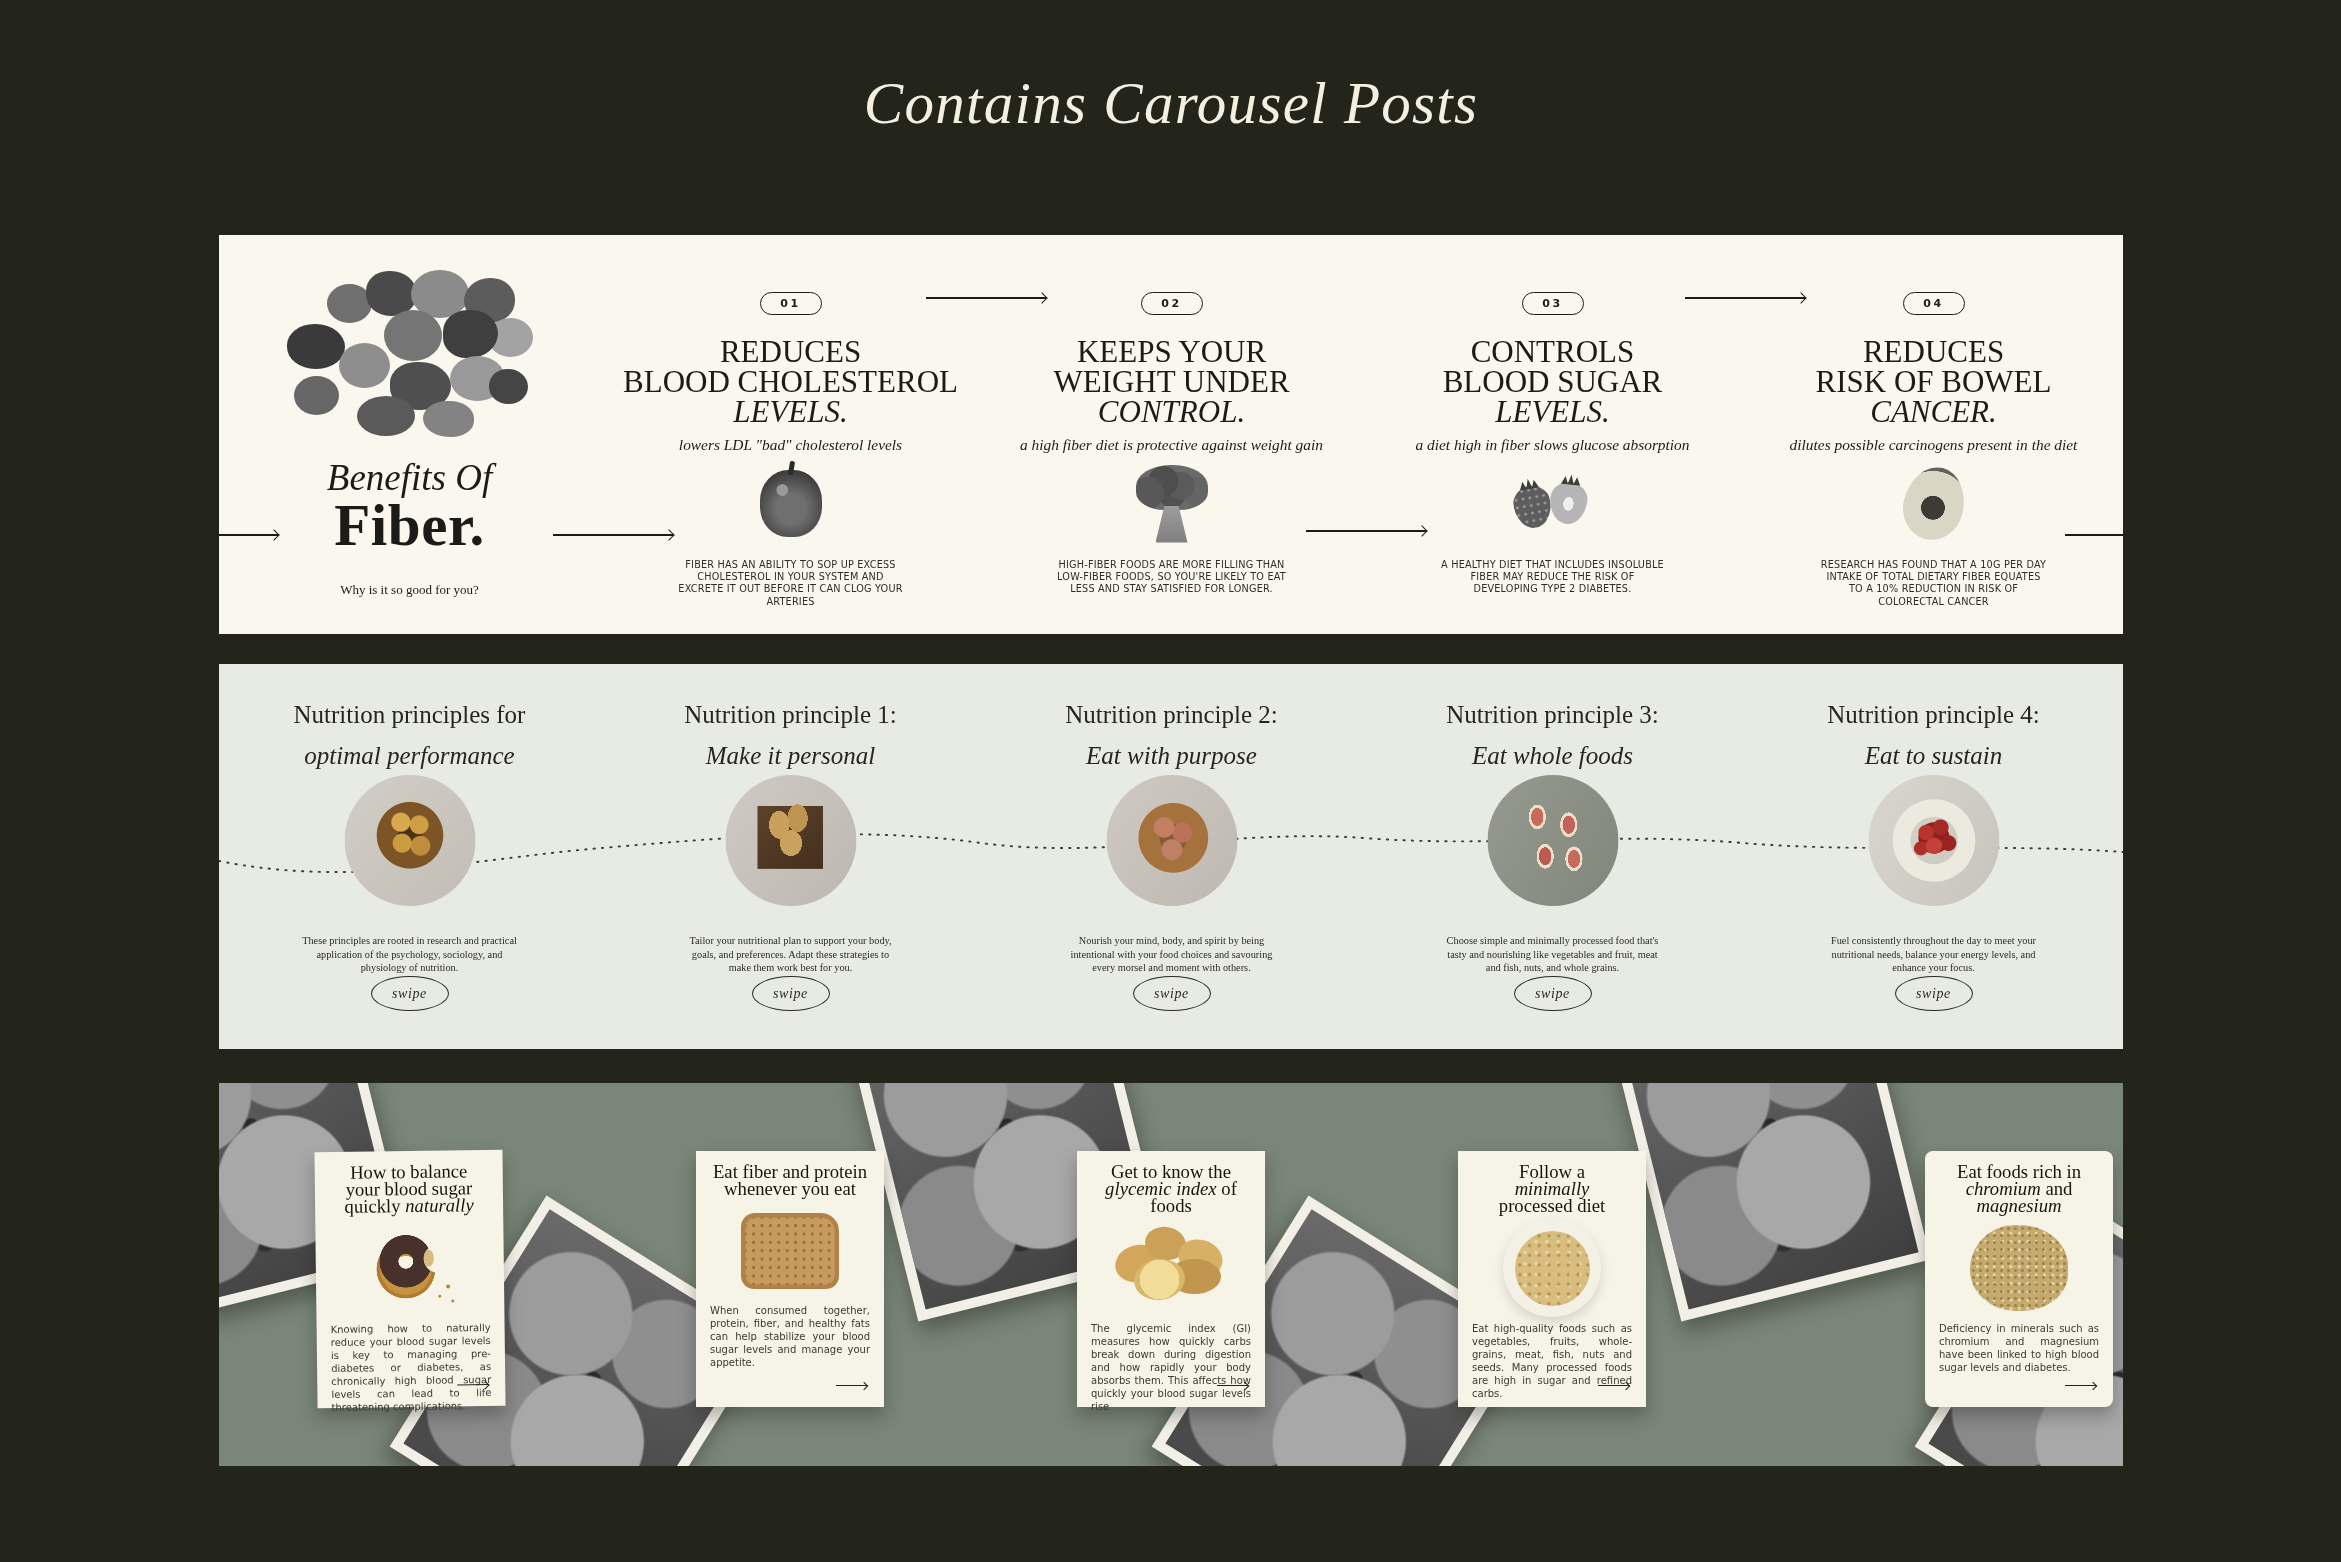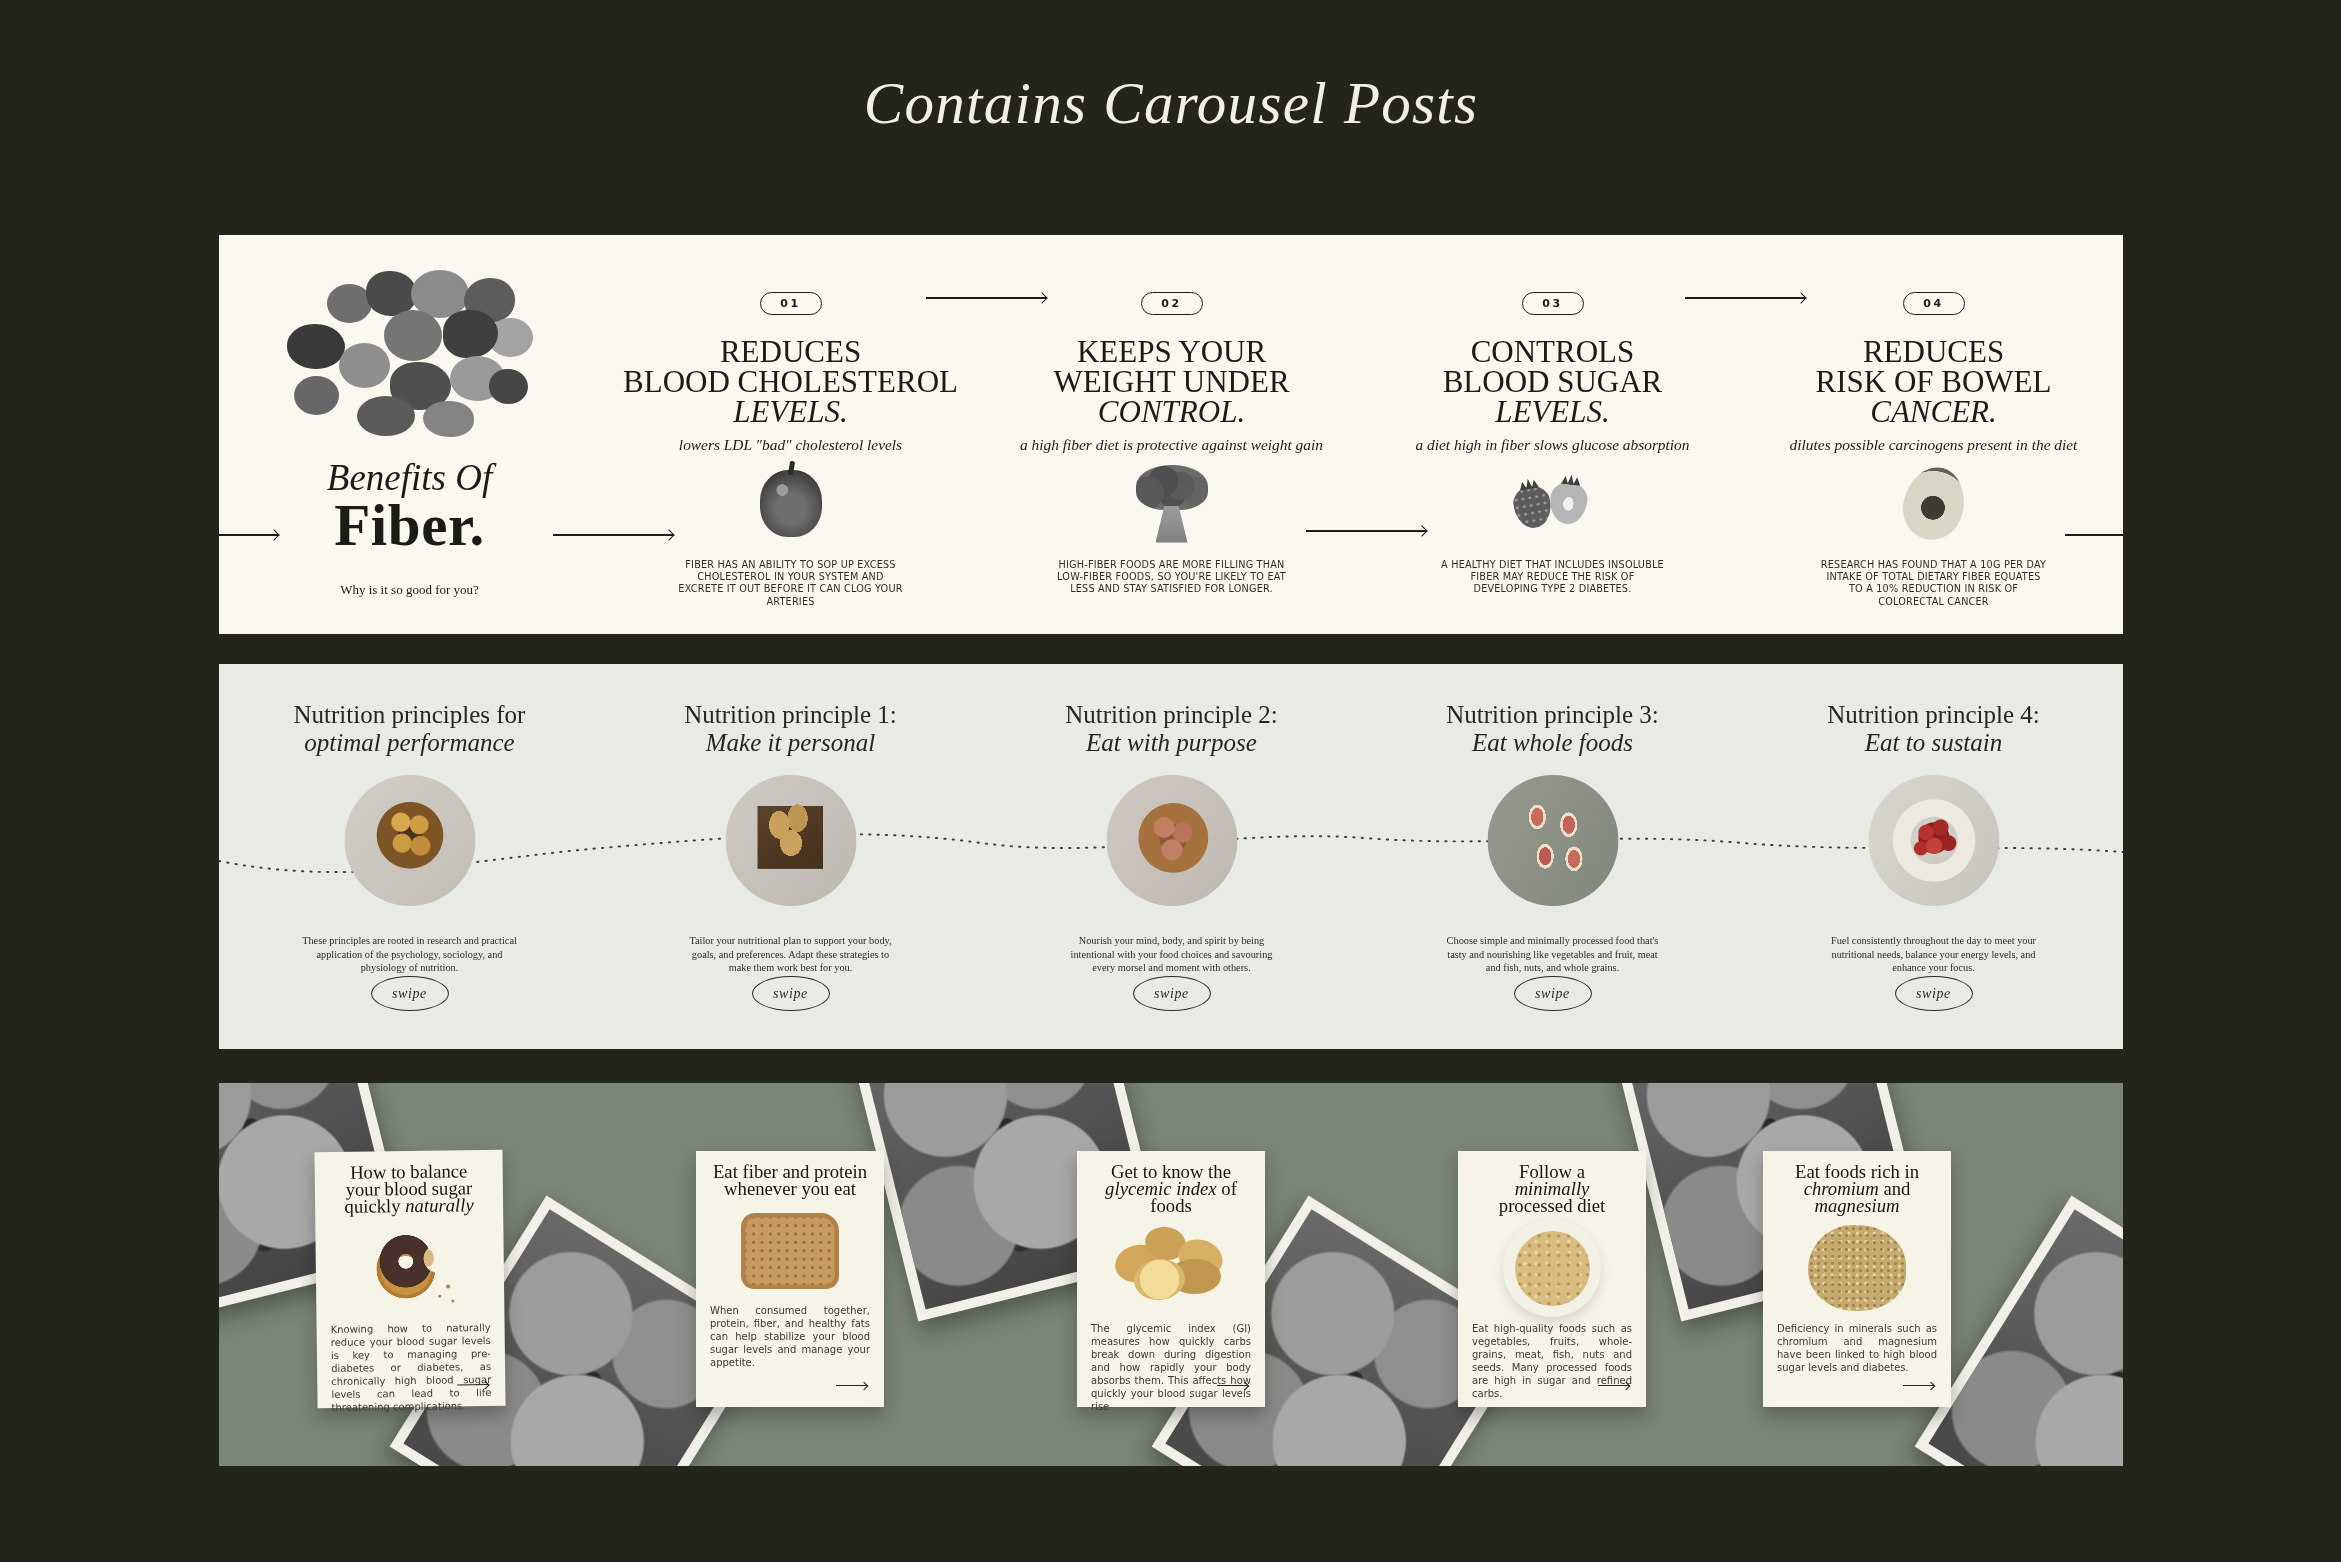--- a/index.html
+++ b/index.html
@@ -66,21 +66,21 @@
   .straw{position:relative; width:84px; height:64px;}
   .berry{position:absolute; width:37px; height:42px; border-radius:50% 50% 50% 50%/40% 40% 60% 60%;}
   .berry.whole{left:3.9px; top:14px; background-color:#5d5d5d; background-image:radial-gradient(#9f9f9f 1px, rgba(0,0,0,0) 1.5px); background-size:7px 7.7px; transform:rotate(-10deg);}
   .berry.cut{left:39px; top:10.3px; background:radial-gradient(ellipse 36% 42% at 50% 52%, #efefef 0 38%, #b5b5b5 39% 100%); transform:rotate(6deg);}
   .berry::before{content:""; position:absolute; top:-7.7px; left:9px; width:19.3px; height:10.3px; background:#3e3e3e;
     clip-path:polygon(0 100%,20% 20%,35% 90%,50% 0,65% 90%,80% 20%,100% 100%);}
   .avocado{width:60px; height:73px; border-radius:50% 50% 50% 50%/55% 55% 45% 45%; transform:rotate(14deg);
     background:radial-gradient(circle at 50% 56%, #3c3c35 0 23%, #d9d6c6 24% 72%, #62625a 73%);}
   
   .n-title{position:absolute; top:37px; width:100%; text-align:center; font-size:25px; line-height:28px; color:#26261f;}
-  .n-title .it{font-style:italic;}
+  .n-title .it{font-style:italic;margin-top:13px;}
   .circle{position:absolute; top:111px; left:50%; transform:translateX(-50%); width:131px; height:131px; border-radius:50%; overflow:hidden; z-index:2;}
   .n-body{position:absolute; top:270px; left:50%; transform:translateX(-50%); width:220px; text-align:center; font-size:10.3px; line-height:13.5px; color:#2b2b24;}
   .swipe{
     position:absolute; top:312px; left:50%; transform:translateX(-50%); width:76px; height:33px;
     border:1.3px solid #2b2b24; border-radius:50%;
     display:flex; align-items:center; justify-content:center;
     font-style:italic; font-size:14px; letter-spacing:0.6px; color:#2b2b24;
   }
   .wave{position:absolute; left:0; top:0; z-index:1;}
   .ph{width:100%; height:100%;}
@@ -423,21 +423,21 @@
         <span class="pot" style="left:30px;top:1.3px;width:41px;height:33px;background:#caa157;transform:rotate(10deg);"></span>
         <span class="pot" style="left:63px;top:14px;width:45px;height:36px;background:#d8b065;transform:rotate(20deg);"></span>
         <span class="pot" style="left:53px;top:33px;width:53px;height:35px;background:#c1964e;"></span>
         <span class="cutpot" style="left:19.3px;top:33px;width:51px;height:41px;transform:rotate(-8deg);"></span>
       </div>
     </div>
     <div class="c-body">The glycemic index (GI) measures how quickly carbs break down during digestion and how rapidly your body absorbs them. This affects how quickly your blood sugar levels rise</div>
     <div class="c-arrow"></div>
   </div>
 
-  <div class="card" style="left:1544px;">
+  <div class="card" style="left:1706px;border-radius:8px;">
     <div class="c-title">
       <div><span>Eat foods rich in</span><span class="it"></span><span></span></div>
       <div><span></span><span class="it">chromium</span><span> and</span></div>
       <div><span></span><span class="it">magnesium</span><span></span></div>
     </div>
     <div class="c-img">
         <div class="quinoa"></div>
       </div>
     <div class="c-body">Deficiency in minerals such as chromium and magnesium have been linked to high blood sugar levels and diabetes.</div>
     <div class="c-arrow"></div>

